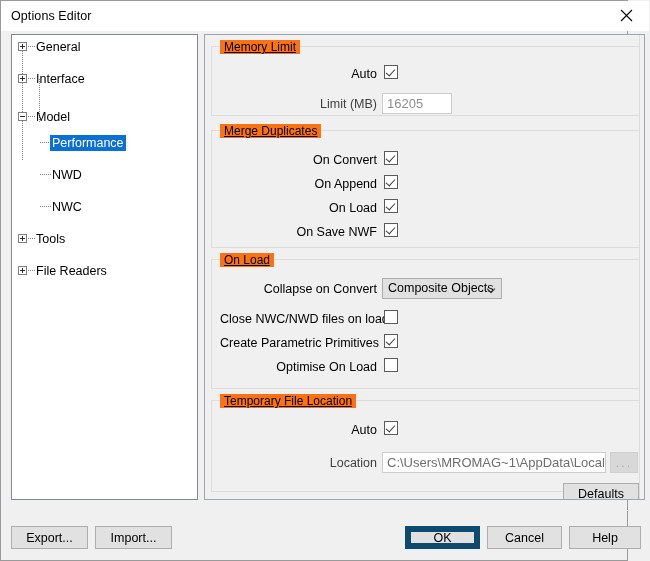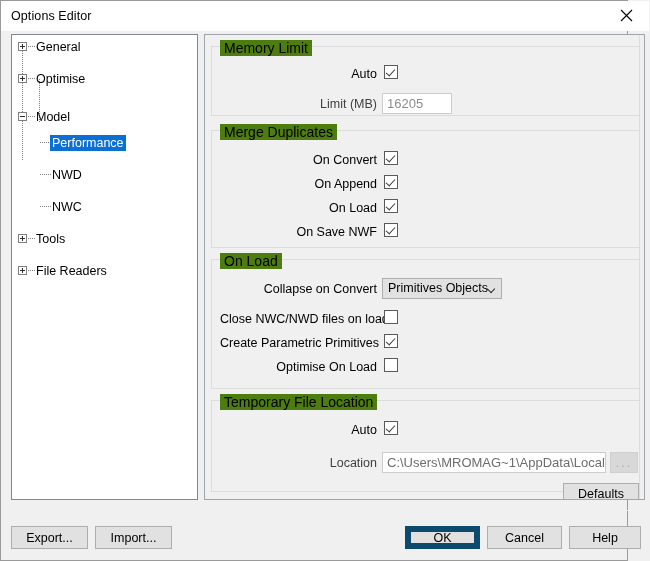--- a/index.html
+++ b/index.html
@@ -163,25 +163,26 @@
   .group {
     position: absolute;
     border: 1px solid #dcdcdc;
     box-sizing: border-box;
     background: transparent;
   }
   .group-title {
     position: absolute;
     top: -7px;
     left: 8px;
-    background: #4d7c0f;
+    background: #f97316;
     padding: 0 4px;
-    font-size: 14px;
+    font-size: 12px;
     color: #000;
     white-space: nowrap;
+    text-decoration: underline;
   }
   .row-label {
     position: absolute;
     font-size: 12.5px;
     text-align: right;
     color: #000;
     white-space: nowrap;
     line-height: 14px;
   }
   .row-label.disabled { color: #404040; }
@@ -309,21 +310,21 @@
 
       <div class="tree-row" style="top:0px;">
         <div class="expander plus" style="left:6px;"></div>
         <div class="dots-h" style="left:16px; width:7px;"></div>
         <div class="lbl" style="left:22px;">General</div>
       </div>
 
       <div class="tree-row" style="top:16px;">
         <div class="expander plus" style="left:6px;"></div>
         <div class="dots-h" style="left:16px; width:7px;"></div>
-        <div class="lbl" style="left:22px;">Optimise</div>
+        <div class="lbl" style="left:22px;">Interface</div>
       </div>
 
       <div class="tree-row" style="top:38px;">
         <div class="expander" style="left:6px;"></div>
         <div class="dots-h" style="left:16px; width:7px;"></div>
         <div class="lbl" style="left:22px;">Model</div>
       </div>
 
       <div class="tree-row" style="top:48px;">
         <div class="dots-h" style="left:28px; width:11px;"></div>
@@ -382,21 +383,21 @@
 
         <div class="row-label" style="left:20px; top:94px; width:145px;">On Save NWF</div>
         <div class="cb checked" style="left:172px; top:92px;"></div>
       </div>
 
       <div class="group" style="left:6px; top:224px; width:430px; height:130px;">
         <div class="group-title">On Load</div>
 
         <div class="row-label" style="left:10px; top:22px; width:155px;">Collapse on Convert</div>
         <div class="combo" style="left:170px; top:18px; width:120px; height:21px;">
-          <span>Primitives Objects</span>
+          <span>Composite Objects</span>
           <span class="chev"></span>
         </div>
 
         <div class="row-label" style="left:8px; top:52px; width:157px;">Close NWC/NWD files on load</div>
         <div class="cb" style="left:172px; top:50px;"></div>
 
         <div class="row-label" style="left:8px; top:76px; width:157px;">Create Parametric Primitives</div>
         <div class="cb checked" style="left:172px; top:74px;"></div>
 
         <div class="row-label" style="left:8px; top:100px; width:157px;">Optimise On Load</div>

